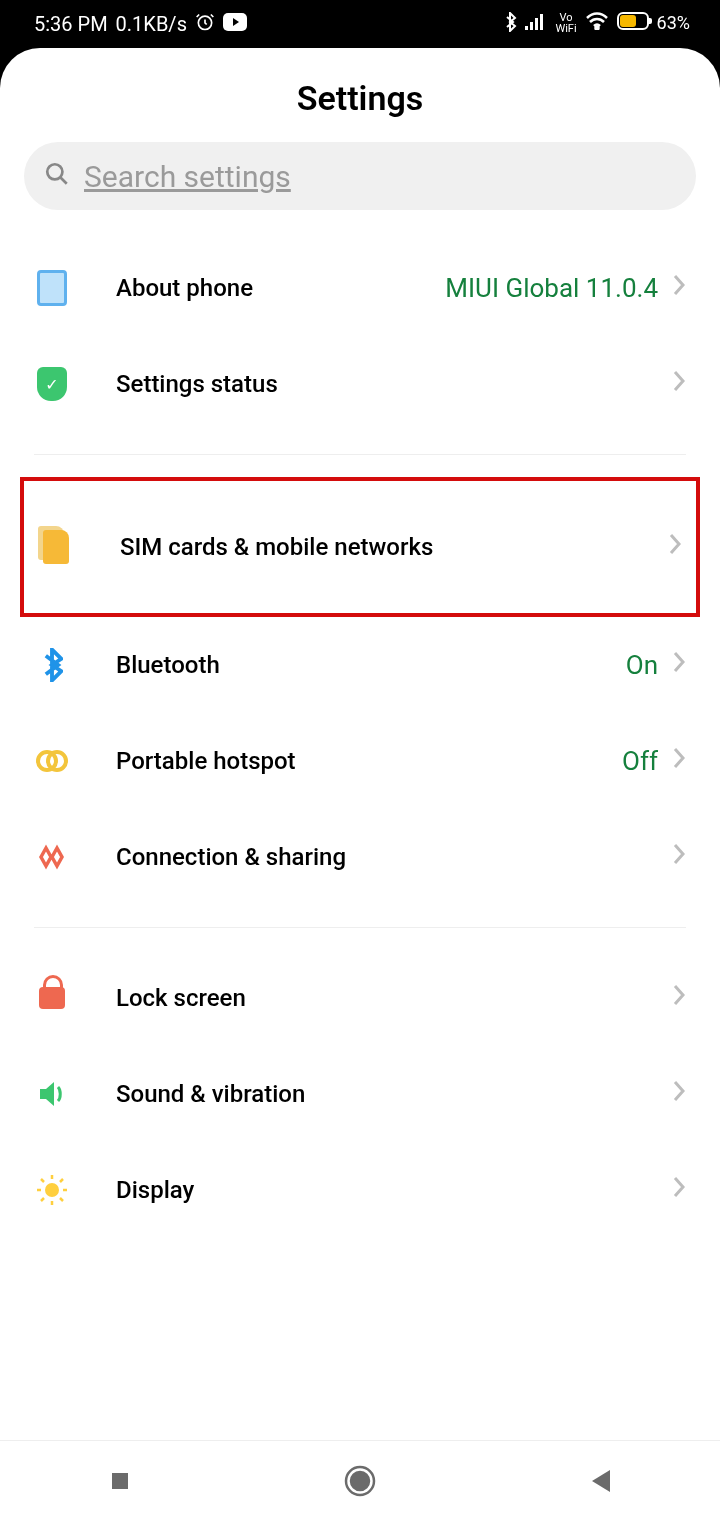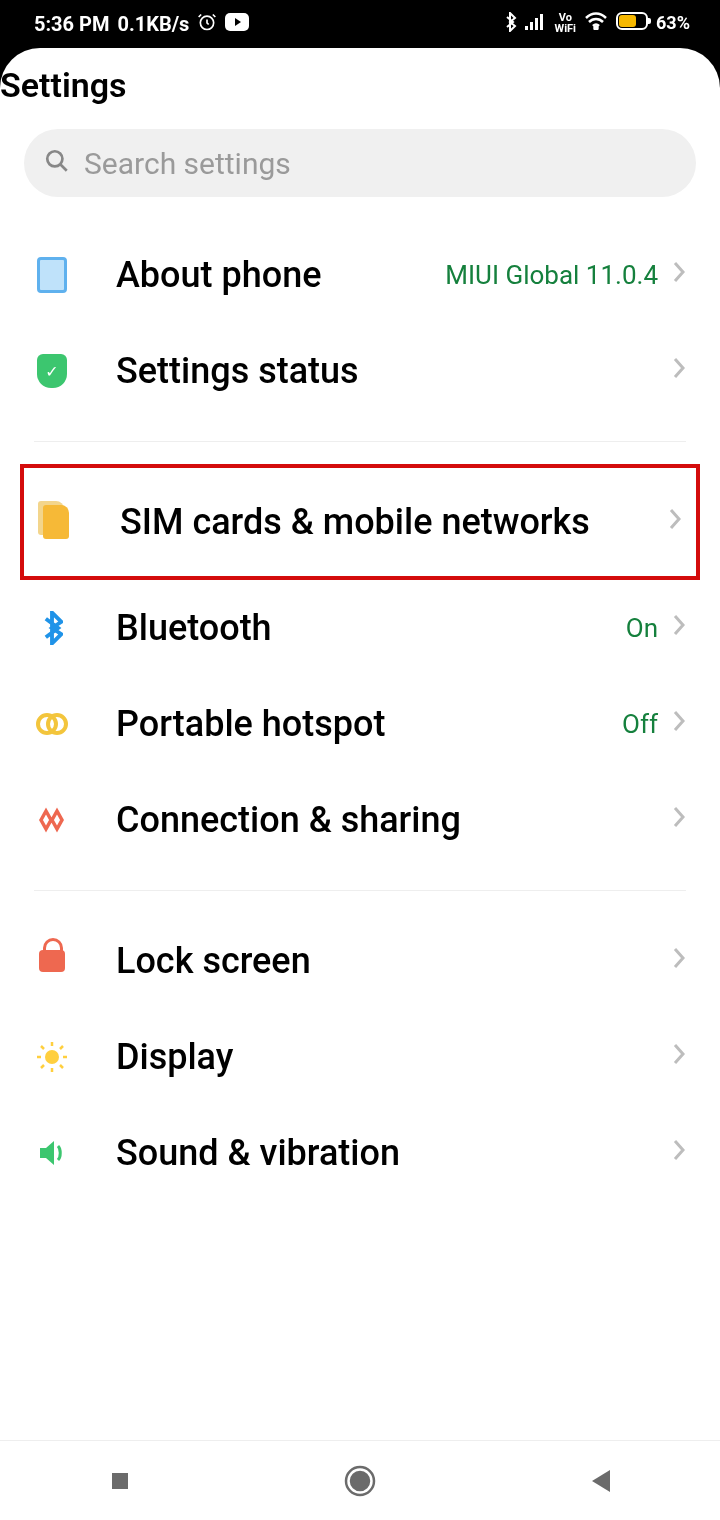--- a/index.html
+++ b/index.html
@@ -13,21 +13,21 @@
   }
   .status-bar {
     height: 48px;
     background: #000;
     color: #fff;
     display: flex;
     align-items: center;
     justify-content: space-between;
     padding: 0 30px 0 34px;
     font-size: 20px;
-    font-weight: 700;
+    font-weight: 400;
   }
   .status-left { display: flex; align-items: center; gap: 8px; }
   .status-right { display: flex; gap: 8px; font-size: 18px; }
   .battery-outline {
     display: inline-block; width: 32px; height: 18px;
     border: 2px solid #fff; border-radius: 6px; position: relative;
   }
   .battery-outline::after {
     content: ""; position: absolute; right: -5px; top: 4px;
     width: 3px; height: 6px; background: #fff; border-radius: 0 2px 2px 0;
@@ -38,50 +38,50 @@
   }
   .content-panel {
     position: absolute;
     top: 48px; left: 0; right: 0; bottom: 80px;
     background: #fff;
     border-radius: 40px 40px 0 0;
     overflow: hidden;
   }
   .page-title {
     font-size: 34px; font-weight: 600; color: #000;
-    text-align: left; padding: 17px 0 24px;
+    text-align: center; padding: 30px 0 24px;
   }
   .search-bar {
     margin: 0 24px; height: 68px;
     background: #f0f0f0; border-radius: 34px;
     display: flex; align-items: center; padding: 0 20px;
   }
   .search-icon { color: #888; margin-right: 14px; }
-  .search-placeholder { color: #9a9a9a; font-size: 30px; }
+  .search-placeholder { color: #9a9a9a; font-size: 30px; text-decoration: underline; }
   .list { padding-top: 30px; }
   .item {
     display: flex; align-items: center;
     height: 96px; padding: 0 34px;
   }
   .icon-box {
     width: 36px; height: 36px;
     display: flex; align-items: center; justify-content: center;
     margin-right: 46px; flex-shrink: 0;
   }
   .item-label {
-    font-size: 36px; color: #000; font-weight: 500; flex: 1;
+    font-size: 24px; color: #000; font-weight: 500; flex: 1;
   }
   .item-value { font-size: 26px; color: #15803d; margin-right: 14px; }
   .chevron { color: #bdbdbd; font-size: 26px; flex-shrink: 0; }
   .divider { height: 1px; background: #eee; margin: 22px 34px; }
   .highlighted {
     border: 4px solid #d40c0c;
     margin: 0 20px;
     padding: 0 14px;
-    height: 116px;
+    height: 140px;
   }
   .nav-bar {
     position: absolute; bottom: 0; left: 0; right: 0; height: 80px;
     background: #fff; display: flex; align-items: center; justify-content: space-around;
     border-top: 1px solid #eee;
   }
   .nav-btn { width: 160px; display:flex; align-items:center; justify-content:center; }
   
   .ic-phone { width:30px; height:36px; border:3px solid #5fb1ee; border-radius:4px; background:#bfe2fa; }
   .ic-arrow-up { width:0;height:0;border-left:14px solid transparent;border-right:14px solid transparent;border-bottom:20px solid #ee6850; position:relative;}
@@ -253,20 +253,35 @@
         </div>
       <span class="item-label">Lock screen</span>
       <span class="chevron">
         <svg width="14" height="24" viewBox="0 0 14 24" fill="none" stroke="#bdbdbd" stroke-width="3">
             <path d="M3 3l8 9-8 9"></path>
           </svg>
       </span>
     </div>
 
     <div class="item">
+      <div class="icon-box ic-sound">
+        <svg width="32" height="30" viewBox="0 0 32 30" fill="#3cc66f">
+            <path d="M4 10h6l8-7v24l-8-7H4z"></path>
+            <path d="M22 8c3 3 3 11 0 14" fill="none" stroke="#3cc66f" stroke-width="3"></path>
+          </svg>
+      </div>
+      <span class="item-label">Sound &amp; vibration</span>
+      <span class="chevron">
+        <svg width="14" height="24" viewBox="0 0 14 24" fill="none" stroke="#bdbdbd" stroke-width="3">
+            <path d="M3 3l8 9-8 9"></path>
+          </svg>
+      </span>
+    </div>
+
+    <div class="item">
       <div class="icon-box">
         <svg width="34" height="34" viewBox="0 0 34 34">
             <circle cx="17" cy="17" r="7" fill="#ffcf3e"></circle>
             <g stroke="#ffcf3e" stroke-width="2.5">
               <line x1="17" y1="2" x2="17" y2="6"></line>
               <line x1="17" y1="28" x2="17" y2="32"></line>
               <line x1="2" y1="17" x2="6" y2="17"></line>
               <line x1="28" y1="17" x2="32" y2="17"></line>
               <line x1="6" y1="6" x2="9" y2="9"></line>
               <line x1="25" y1="25" x2="28" y2="28"></line>
@@ -276,35 +291,20 @@
           </svg>
       </div>
       <span class="item-label">Display</span>
       <span class="chevron">
         <svg width="14" height="24" viewBox="0 0 14 24" fill="none" stroke="#bdbdbd" stroke-width="3">
             <path d="M3 3l8 9-8 9"></path>
           </svg>
       </span>
     </div>
 
-    <div class="item">
-      <div class="icon-box ic-sound">
-        <svg width="32" height="30" viewBox="0 0 32 30" fill="#3cc66f">
-            <path d="M4 10h6l8-7v24l-8-7H4z"></path>
-            <path d="M22 8c3 3 3 11 0 14" fill="none" stroke="#3cc66f" stroke-width="3"></path>
-          </svg>
-      </div>
-      <span class="item-label">Sound &amp; vibration</span>
-      <span class="chevron">
-        <svg width="14" height="24" viewBox="0 0 14 24" fill="none" stroke="#bdbdbd" stroke-width="3">
-            <path d="M3 3l8 9-8 9"></path>
-          </svg>
-      </span>
-    </div>
-
   </div>
 </div>
 
 <div class="nav-bar">
   <div class="nav-btn">
     <svg width="24" height="24" viewBox="0 0 24 24" fill="#6b6b6b">
         <rect x="4" y="4" width="16" height="16"></rect>
       </svg>
   </div>
   <div class="nav-btn">

